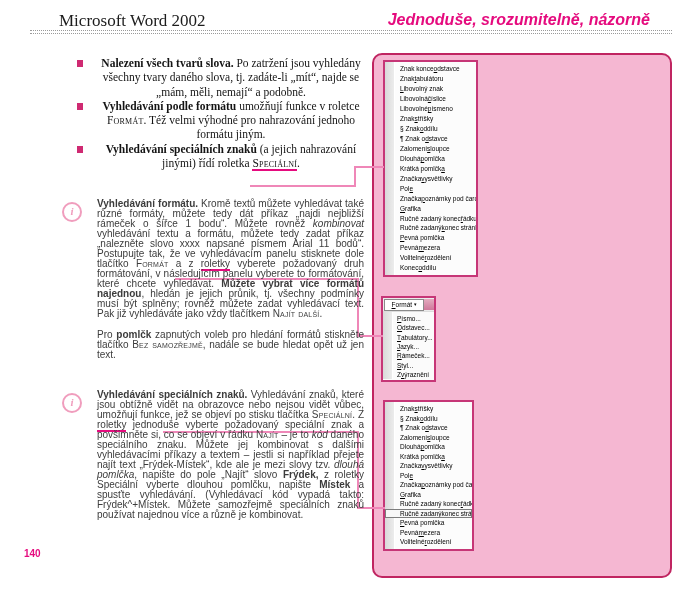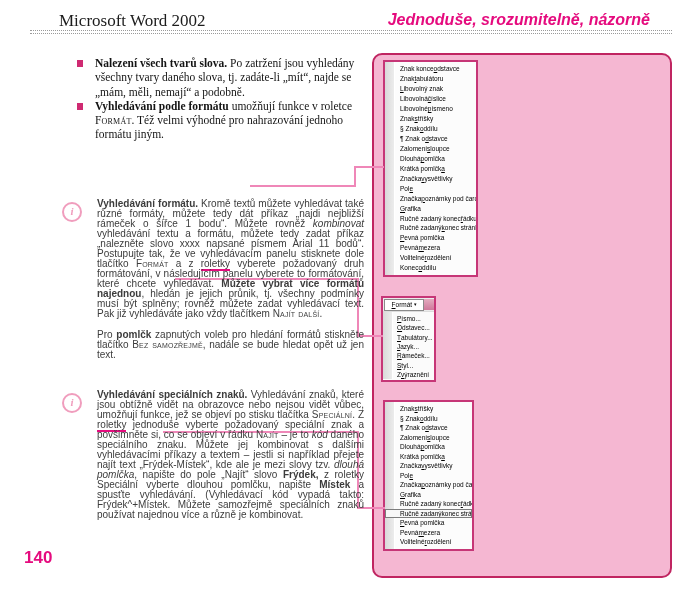--- a/index.html
+++ b/index.html
@@ -13,34 +13,34 @@
     font-size:17px;color:#1c1c1c;}
   .hdr-right{position:absolute;right:50px;top:11px;font-style:italic;font-weight:bold;
     font-size:16px;color:var(--accent,#e50b7e);}
   .hdr-rule{position:absolute;left:30px;top:30px;width:642px;height:2px;
     border-top:1px dotted #9a9a9a;border-bottom:1px dotted #9a9a9a;}
   
   .bullets{position:absolute;left:75px;top:56px;width:292px;
     font-family:"Liberation Serif",serif;font-size:11.5px;line-height:14.3px;color:#141414;}
   .bullet{display:flex;}
   .bullet .sq{flex:none;width:6px;height:7px;background:#cf2a72;margin:4px 12px 0 2px;}
-  .bullet .bt{flex:1;}
+  .bullet .bt{flex:1;text-align:center;}
   b{font-weight:bold;}
   .sc{font-variant:small-caps;letter-spacing:.2px;}
   .link{border-bottom:2px solid var(--accent,#e50b7e);padding-bottom:0;}
   
   .note{position:absolute;left:97px;width:267px;color:#3c3c3c;
     font-size:10px;line-height:10px;text-align:justify;}
   .note p{margin:0 0 11px 0;}
   .note1{top:199px;} .note2{top:390px;}
   .info-icon{position:absolute;left:62px;width:16px;height:16px;border-radius:50%;
     border:2px solid #f09dbd;color:#f09dbd;text-align:center;
     font:italic bold 11px/15px "Liberation Serif",serif;background:#fff;}
   .icon1{top:202px;} .icon2{top:393px;}
-  .page-num{position:absolute;left:24px;top:548px;font-weight:bold;font-size:17px;
+  .page-num{position:absolute;left:24px;top:548px;font-weight:bold;font-size:10px;
     color:var(--accent,#e50b7e);}
   
   .panel{position:absolute;left:372px;top:53px;width:296px;height:521px;
     background:var(--panel_fill,#f5b7d2);border:2px solid var(--panel_border,#c02561);
     border-radius:10px;}
   
   .menu{position:absolute;background:#fcfcfc;border:2px solid var(--menu_border,#c63677);
     box-sizing:border-box;}
   .gutter{position:absolute;left:0;top:0;bottom:0;width:9px;
     background:linear-gradient(to right,#d9d9d9,#ececec);border-right:1px solid #fff;}
@@ -159,20 +159,24 @@
 
 <div class="bullets">
   <div class="bullet">
     <span class="sq"></span>
     <span class="bt"><b>Nalezení všech tvarů slova.</b> Po zatržení jsou vyhledány všechny tvary daného slova, tj. zadáte-li „mít“, najde se „mám, měli, nemají“ a podobně.</span>
   </div>
   <div class="bullet">
     <span class="sq"></span>
     <span class="bt"><b>Vyhledávání podle formátu</b> umožňují funkce v roletce <span class="sc">Formát</span>. Též velmi výhodné pro nahrazování jednoho formátu jiným.</span>
   </div>
+  <div class="bullet">
+    <span class="sq"></span>
+    <span class="bt"><b>Vyhledávání speciálních znaků</b> (a jejich nahrazování jinými) řídí roletka <span class="sc link">Speciální</span>.</span>
+  </div>
 </div>
 
 <div class="info-icon icon1">i</div>
 <div class="note note1">
   <p><b>Vyhledávání formátu.</b> Kromě textů můžete vyhledávat také různé formáty, můžete tedy dát příkaz „najdi nejbližší rámeček o šířce 1 bodu“. Můžete rovněž <i>kombinovat</i> vyhledávání textu a formátu, můžete tedy zadat příkaz „nalezněte slovo xxxx napsané písmem Arial 11 bodů“. Postupujte tak, že ve vyhledávacím panelu stisknete dole tlačítko <span class="sc">Formát</span> a z <span class="link">roletky</span> vyberete požadovaný druh formátování, v následujícím panelu vyberete to formátování, které chcete vyhledávat. <b>Můžete vybrat více formátů najednou</b>, hledán je jejich průnik, tj. všechny podmínky musí být splněny; rovněž můžete zadat vyhledávací text. Pak již vyhledáváte jako vždy tlačítkem <span class="sc">Najít další</span>.</p>
   <p>Pro <b>pomlčk</b> zapnutých voleb pro hledání formátů stiskněte tlačítko <span class="sc">Bez samozřejmě</span>, nadále se bude hledat opět už jen text.</p>
 </div>
 
 <div class="info-icon icon2">i</div>
 <div class="note note2">

